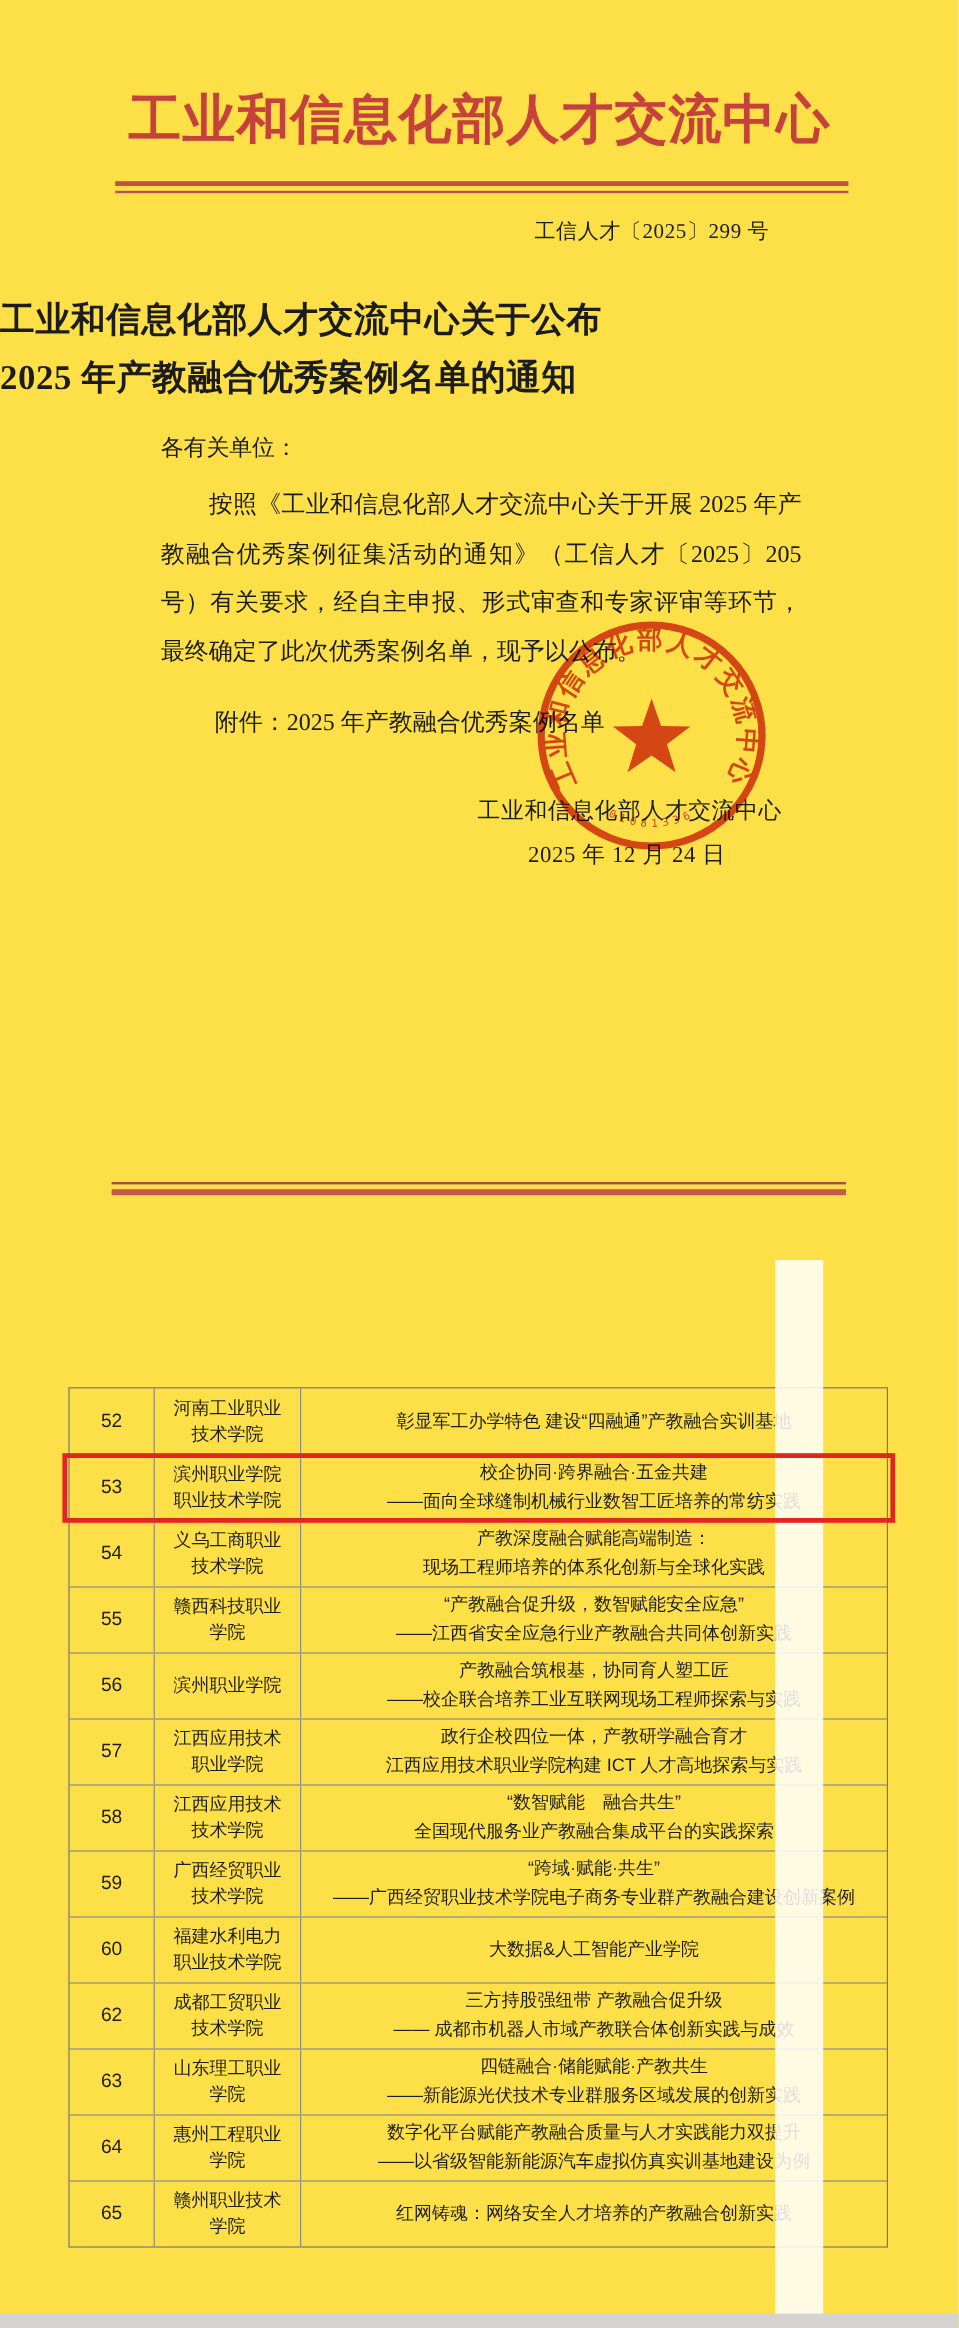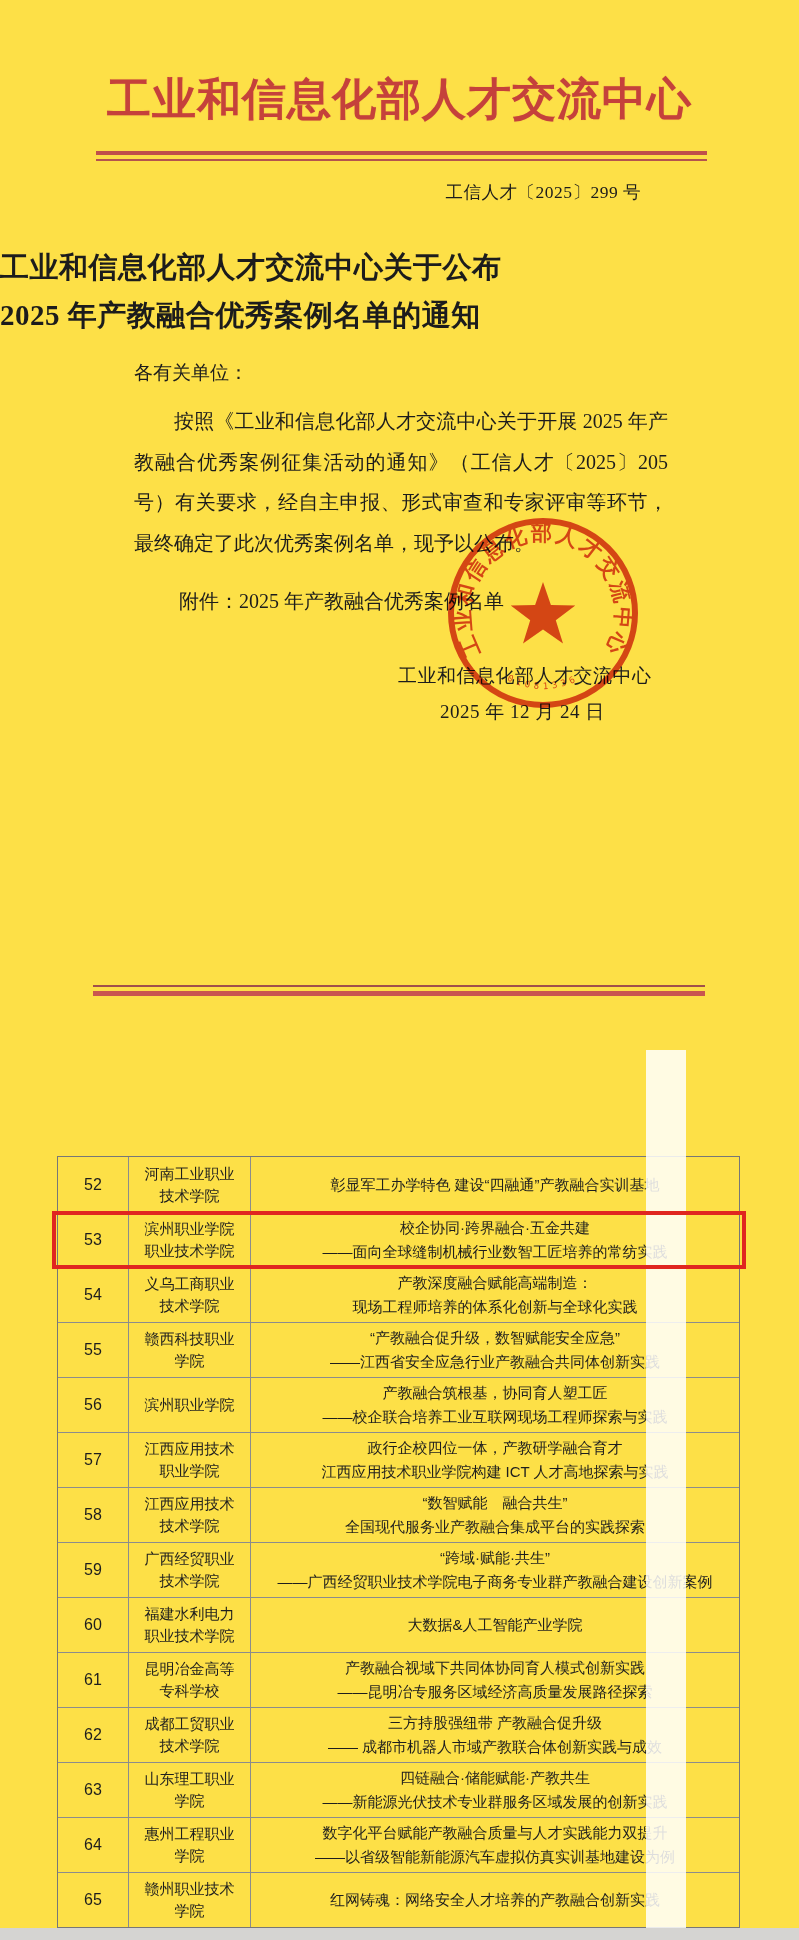--- a/index.html
+++ b/index.html
@@ -224,31 +224,20 @@
     <div class="tcell c-no">60</div>
     <div class="tcell c-school">
             <div>福建水利电力</div>
             <div>职业技术学院</div>
           </div>
     <div class="tcell c-case">
             <div>大数据&amp;人工智能产业学院</div>
           </div>
   </div>
 
-  <div class="trow">
-    <div class="tcell c-no">61</div>
-    <div class="tcell c-school">
-            <div>昆明冶金高等</div>
-            <div>专科学校</div>
-          </div>
-    <div class="tcell c-case">
-            <div>产教融合视域下共同体协同育人模式创新实践</div>
-            <div>——昆明冶专服务区域经济高质量发展路径探索</div>
-          </div>
-  </div>
 
   <div class="trow">
     <div class="tcell c-no">62</div>
     <div class="tcell c-school">
             <div>成都工贸职业</div>
             <div>技术学院</div>
           </div>
     <div class="tcell c-case">
             <div>三方持股强纽带 产教融合促升级</div>
             <div>—— 成都市机器人市域产教联合体创新实践与成效</div>

